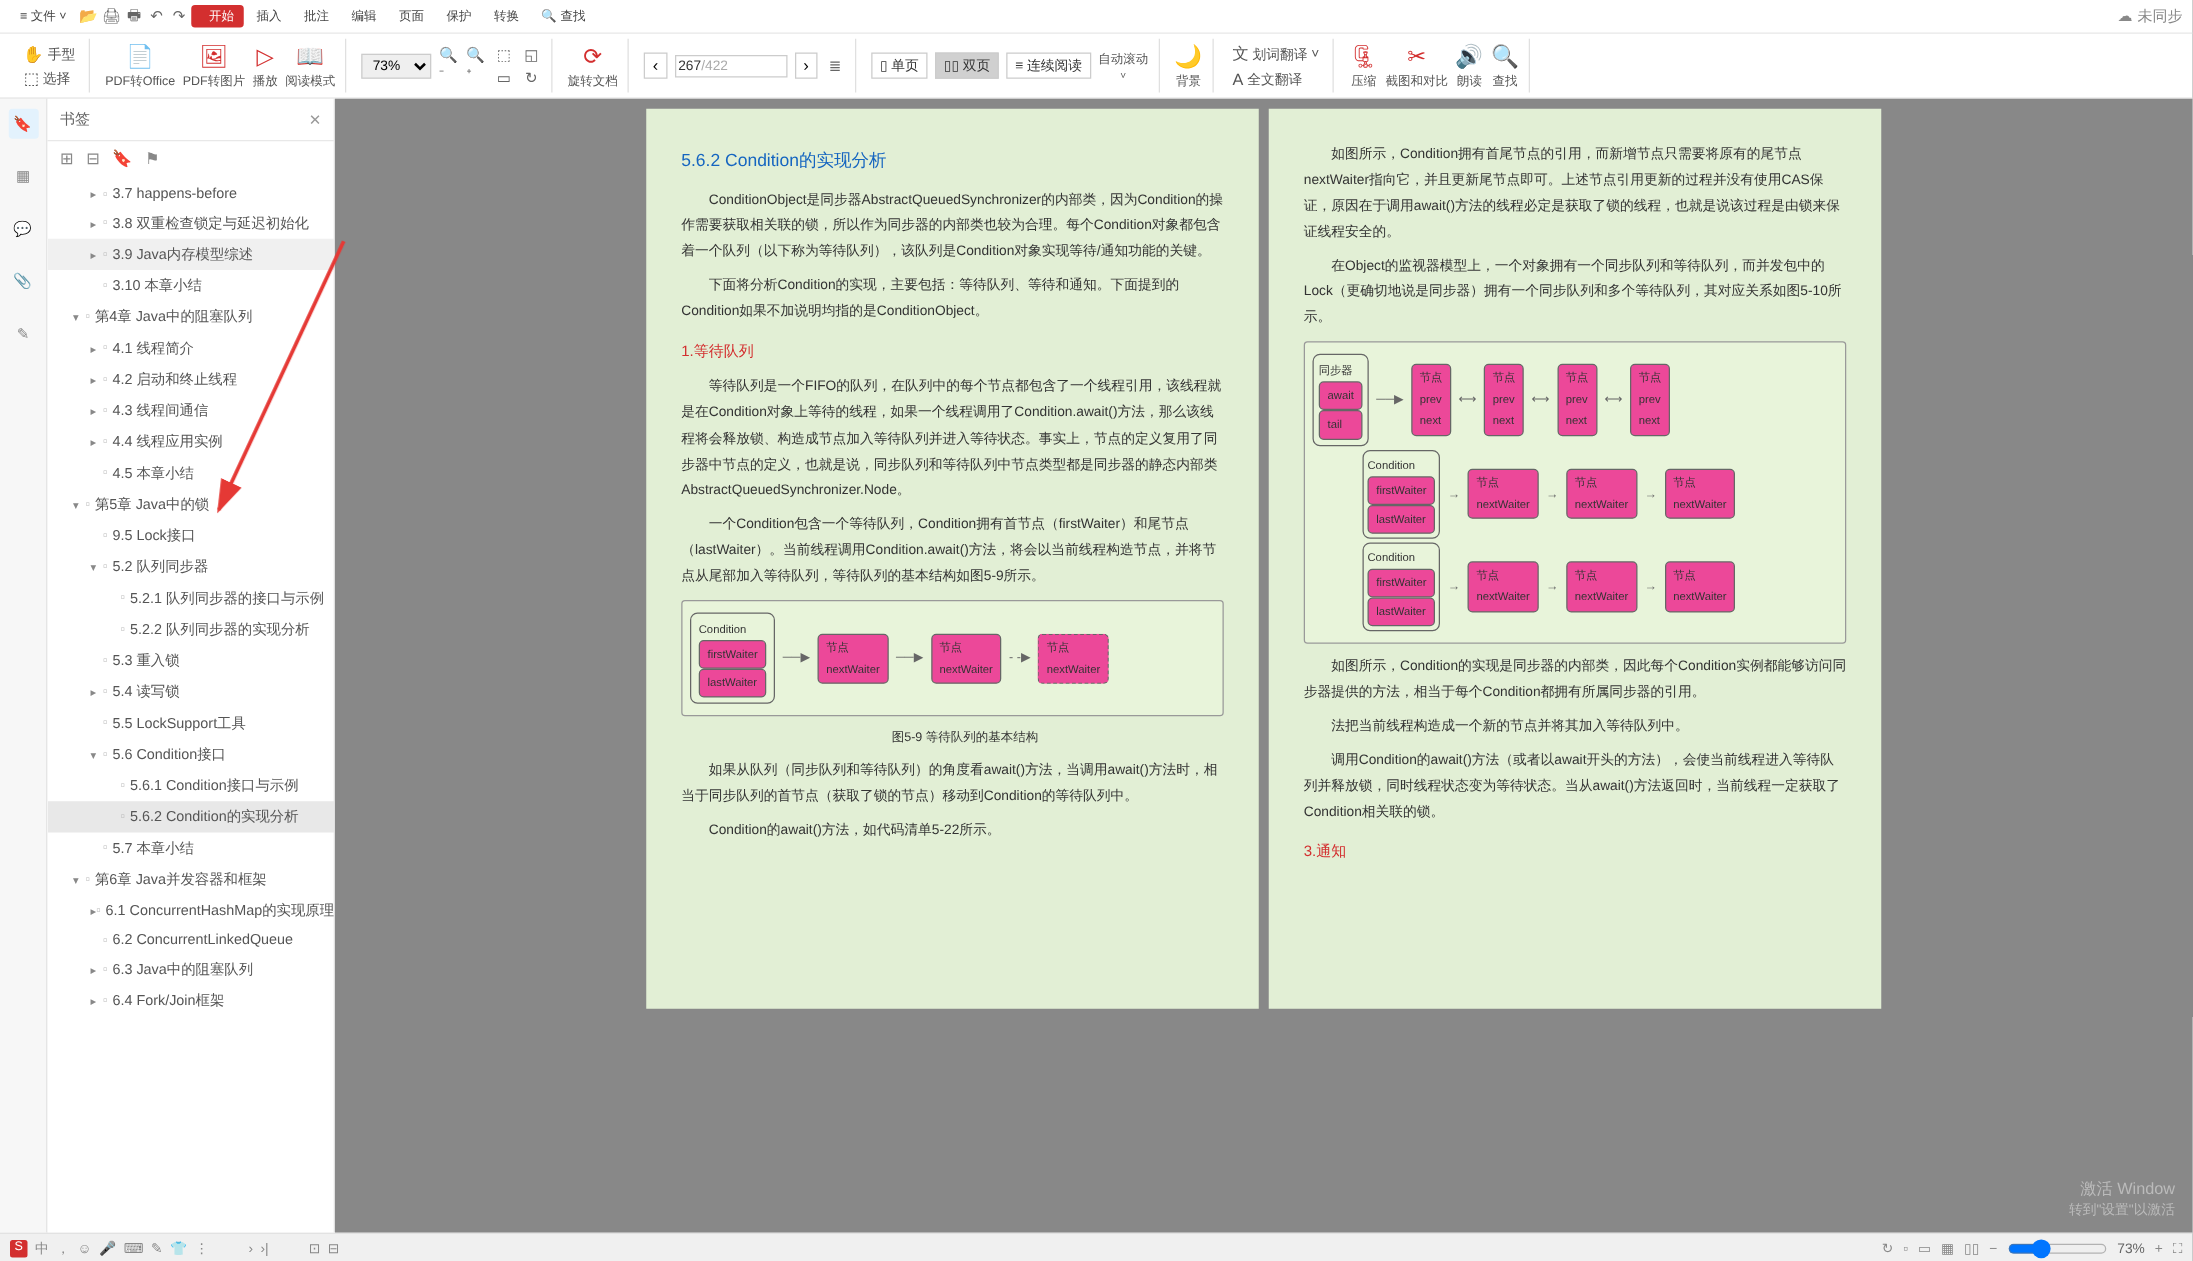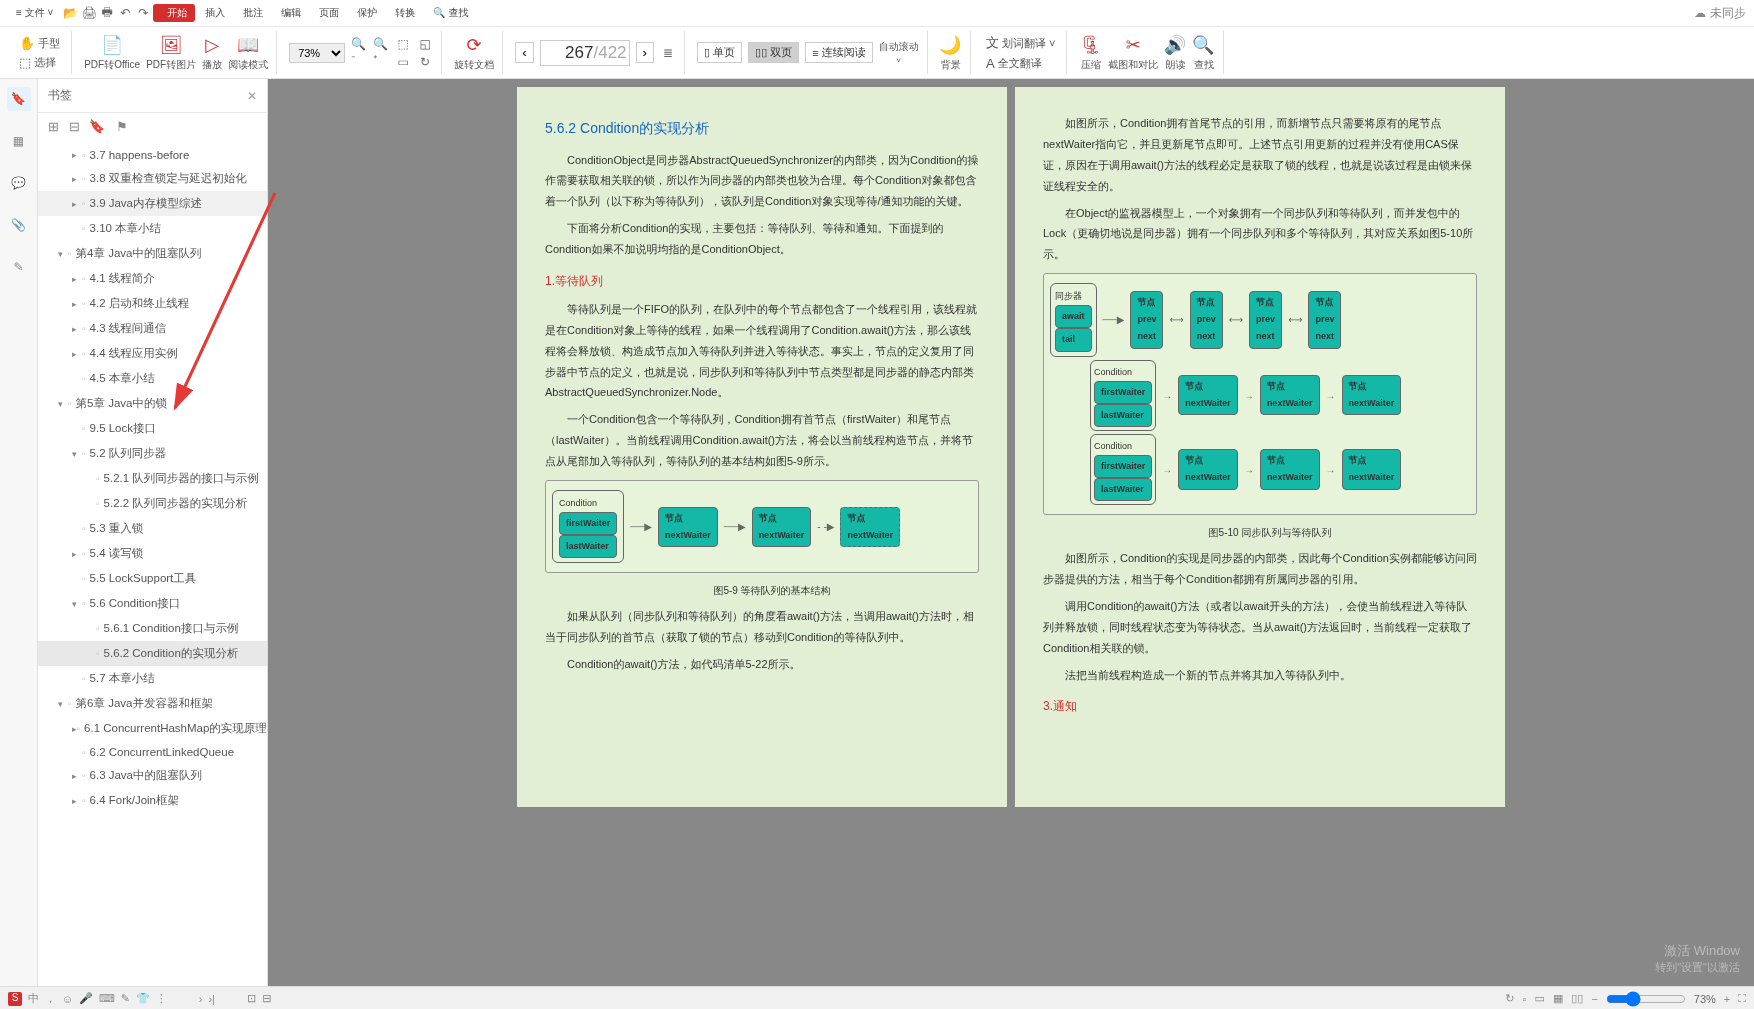--- a/index.html
+++ b/index.html
@@ -15,21 +15,21 @@
 .tool-row { display: flex; align-items: center; height: 52px; padding: 4px 8px; gap: 4px; border-top: 1px solid #e8e8e8; }
 .tool-group { display: flex; align-items: center; gap: 6px; padding: 0 8px; border-right: 1px solid #e0e0e0; height: 100%; }
 .tool-col { display: flex; flex-direction: column; align-items: center; gap: 2px; font-size: 10px; color: #555; cursor: pointer; }
 .tool-col .icon { font-size: 18px; color: #d32f2f; }
 .tool-stack { display: flex; flex-direction: column; gap: 2px; }
 .tool-btn-sm { display: flex; align-items: center; gap: 3px; font-size: 11px; color: #555; cursor: pointer; padding: 1px 3px; }
 .tool-btn-sm .icon { font-size: 13px; }
 .icon-btn { width: 16px; height: 16px; cursor: pointer; color: #666; display: inline-flex; align-items: center; justify-content: center; }
 
 .zoom-select { border: 1px solid #ccc; padding: 2px 4px; font-size: 11px; width: 56px; }
-.page-input { border: 1px solid #ccc; width: 90px; text-align: right; font-size: 17px; padding: 2px; }
+.page-input { border: 1px solid #ccc; width: 90px; text-align: left; font-size: 11px; padding: 2px; }
 .page-nav-btn { border: 1px solid #ccc; padding: 2px 6px; cursor: pointer; background: #fff; }
 .toggle-btn { border: 1px solid #ccc; padding: 2px 6px; font-size: 11px; cursor: pointer; background: #fff; display:inline-flex; align-items:center; gap:3px;}
 .toggle-btn.active { background: #d0d0d0; }
 
 
 .main { display: flex; height: calc(100vh - 78px - 24px); }
 .left-rail { width: 38px; background: #f7f7f7; border-right: 1px solid #e0e0e0; display: flex; flex-direction: column; align-items: center; padding-top: 8px; gap: 18px; }
 .rail-btn { width: 24px; height: 24px; cursor: pointer; display: flex; align-items: center; justify-content: center; color: #888; }
 .rail-btn.active { color: #1976d2; background: #e3f2fd; border-radius: 3px; }
 
@@ -61,21 +61,21 @@
 
 .status-bar { height: 24px; background: #f0f0f0; border-top: 1px solid #ddd; display: flex; align-items: center; padding: 0 8px; font-size: 11px; color: #666; }
 .status-left { display: flex; gap: 6px; align-items: center; }
 .status-right { margin-left: auto; display: flex; gap: 8px; align-items: center; }
 .status-icon { cursor: pointer; color: #888; }
 .input-sq{ display:inline-block; width:14px; height:14px; background:#d32f2f; color:#fff; font-size:10px; text-align:center; border-radius:2px;}
 .activate { position: absolute; right: 14px; bottom: 34px; color: #bbb; font-size: 13px; text-align: right; pointer-events: none; }
 
 
 .diag-row{display:flex; align-items:center; gap:6px; margin:3px 0;}
-.diag-nbox{border:1px solid #666; border-radius:4px; padding:2px 6px; font-size:9px; background:#14b8a6;font-weight:bold;}
+.diag-nbox{border:1px solid #666; border-radius:4px; padding:2px 6px; font-size:9px; background:#ec4899;}
 .diag-arrow{font-size:10px; color:#666;}
 </style>
 </head>
 <body>
 
 <div class="top-bar">
   <div class="menu-row">
     <span class="menu-item">≡ <span>文件</span> ˅</span>
     <span class="icon-btn">📂</span>
     <span class="icon-btn">🖨</span>
@@ -464,24 +464,23 @@
                 <div>节点</div>
                 <div>nextWaiter</div>
               </div>
             <span class="diag-arrow">→</span>
             <div class="diag-nbox">
                 <div>节点</div>
                 <div>nextWaiter</div>
               </div>
           </div>
         </div>
-        <p class="fig-caption">图5-10  同步队列与等待队列</p>
         <p>如图所示，Condition的实现是同步器的内部类，因此每个Condition实例都能够访问同步器提供的方法，相当于每个Condition都拥有所属同步器的引用。</p>
+        <p>法把当前线程构造成一个新的节点并将其加入等待队列中。</p>
         <p>调用Condition的await()方法（或者以await开头的方法），会使当前线程进入等待队列并释放锁，同时线程状态变为等待状态。当从await()方法返回时，当前线程一定获取了Condition相关联的锁。</p>
-        <p>法把当前线程构造成一个新的节点并将其加入等待队列中。</p>
         <h4>3.通知</h4>
       </div>
     </div>
   </div>
 
   <svg class="arrow-overlay" viewBox="0 0 120 230">
     <defs>
         <marker id="ah" markerWidth="10" markerHeight="10" refX="8" refY="3" orient="auto">
           <path d="M0,0 L0,6 L9,3 z" fill="#e53935"></path>
         </marker>

